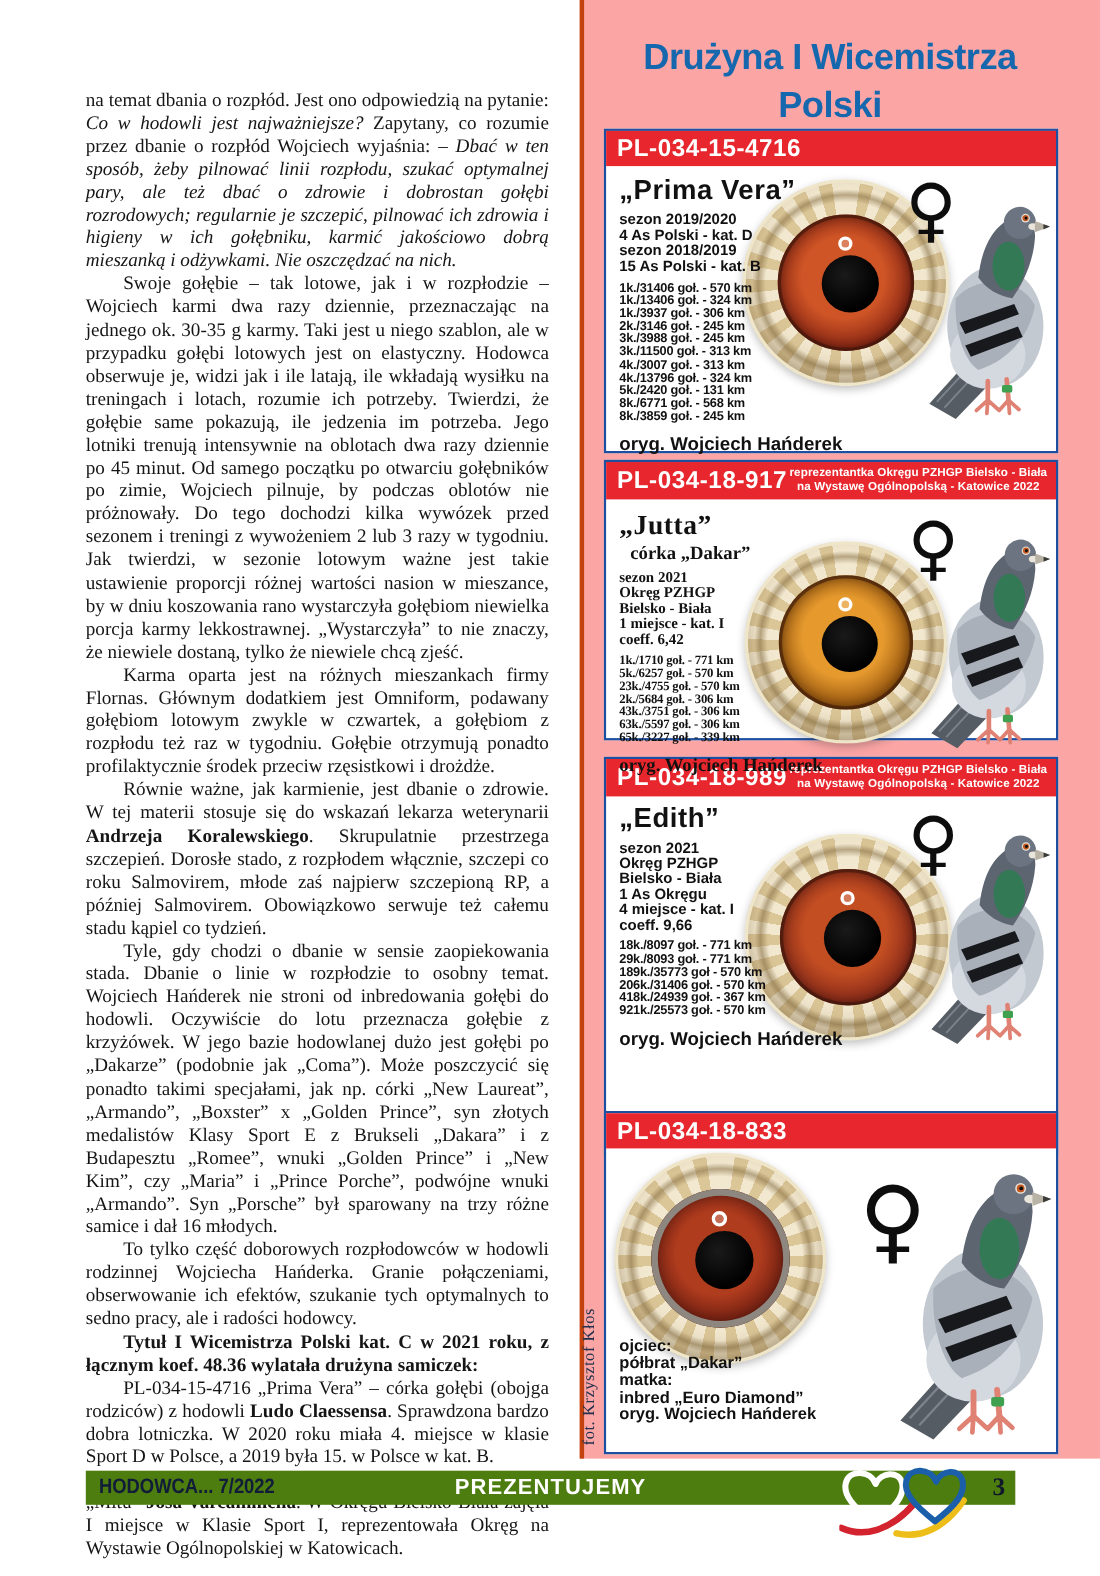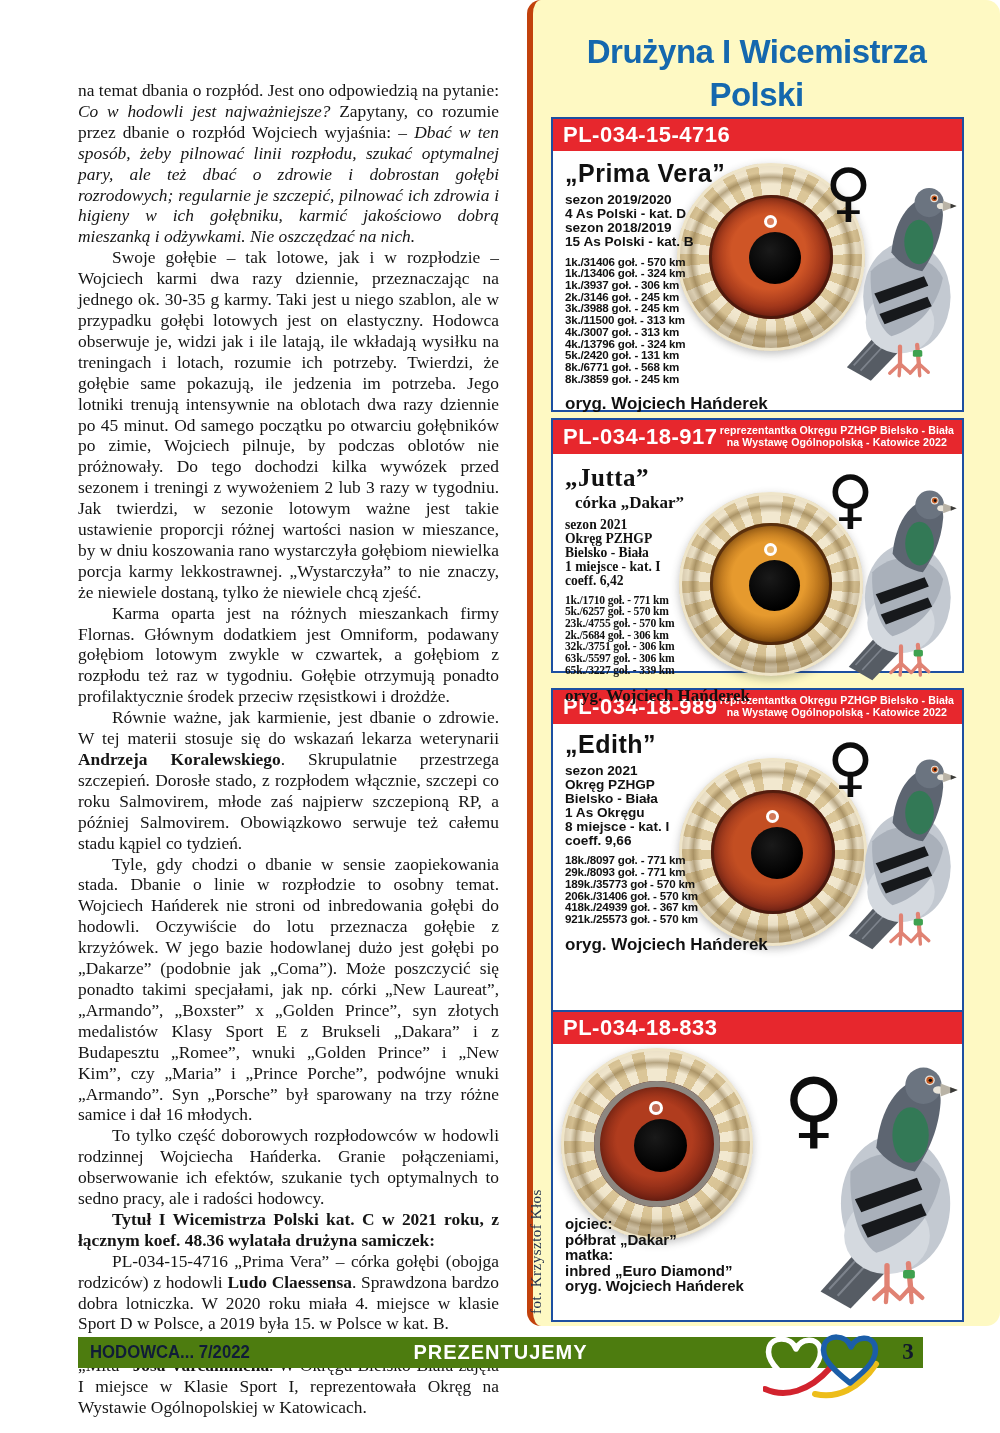--- a/index.html
+++ b/index.html
@@ -15,21 +15,21 @@
     text-align:justify;
   }
   .article p.para{margin:0;}
   .article p.para.ind{text-indent:34px;}
   .seg.i{font-style:italic;}
   .seg.b{font-weight:bold;}
 
   
   .panel{
     position:absolute;left:527px;top:0;width:473px;height:1326px;
-    background:#fef9c3;border-left:6px solid #c2410c;box-sizing:border-box;border-radius:14px;
+    background:#fca5a5;border-left:4px solid #c2410c;box-sizing:border-box;
   }
   .panel-title{
     position:absolute;left:16px;top:30px;width:415px;text-align:center;
     font-family:"Liberation Sans", sans-serif;font-weight:bold;
     color:#1568ae;font-size:33px;line-height:43px;letter-spacing:-0.5px;
   }
   .photo-credit{
     position:absolute;left:528px;top:1314px;transform:rotate(-90deg);
     transform-origin:0 0;white-space:nowrap;
     font-family:"Liberation Serif", serif;font-size:15px;color:#20304d;letter-spacing:.5px;
@@ -235,21 +235,21 @@
           <div class="info-line">Okręg PZHGP</div>
           <div class="info-line">Bielsko - Biała</div>
           <div class="info-line">1 miejsce - kat. I</div>
           <div class="info-line">coeff. 6,42</div>
         </div>
       <div class="results">
           <div class="result-line">1k./1710 goł. - 771 km</div>
           <div class="result-line">5k./6257 goł. - 570 km</div>
           <div class="result-line">23k./4755 goł. - 570 km</div>
           <div class="result-line">2k./5684 goł. - 306 km</div>
-          <div class="result-line">32k./3751 goł. - 306 km</div>
+          <div class="result-line">43k./3751 goł. - 306 km</div>
           <div class="result-line">63k./5597 goł. - 306 km</div>
           <div class="result-line">65k./3227 goł. - 339 km</div>
         </div>
       <div class="origin">oryg. Wojciech Hańderek</div>
     </div>
   </section>
 
   <section class="card" style="top:688px;height:363px;">
     <header class="card-head" style="height:34px;">
       <span class="ring">PL-034-18-989</span>
@@ -268,21 +268,21 @@
     <svg class="pigeon" viewBox="0 0 140 260" style="right:2px;top:36px;width:118px;height:244px;">
         <use href="#pigeon-shape"></use>
       </svg>
     <div class="ctext" style="top:40px;">
       <h2 class="bird-name">„Edith”</h2>
       <div class="info">
           <div class="info-line">sezon 2021</div>
           <div class="info-line">Okręg PZHGP</div>
           <div class="info-line">Bielsko - Biała</div>
           <div class="info-line">1 As Okręgu</div>
-          <div class="info-line">8 miejsce - kat. I</div>
+          <div class="info-line">4 miejsce - kat. I</div>
           <div class="info-line">coeff. 9,66</div>
         </div>
       <div class="results">
           <div class="result-line">18k./8097 goł. - 771 km</div>
           <div class="result-line">29k./8093 goł. - 771 km</div>
           <div class="result-line">189k./35773 goł - 570 km</div>
           <div class="result-line">206k./31406 goł. - 570 km</div>
           <div class="result-line">418k./24939 goł. - 367 km</div>
           <div class="result-line">921k./25573 goł. - 570 km</div>
         </div>

